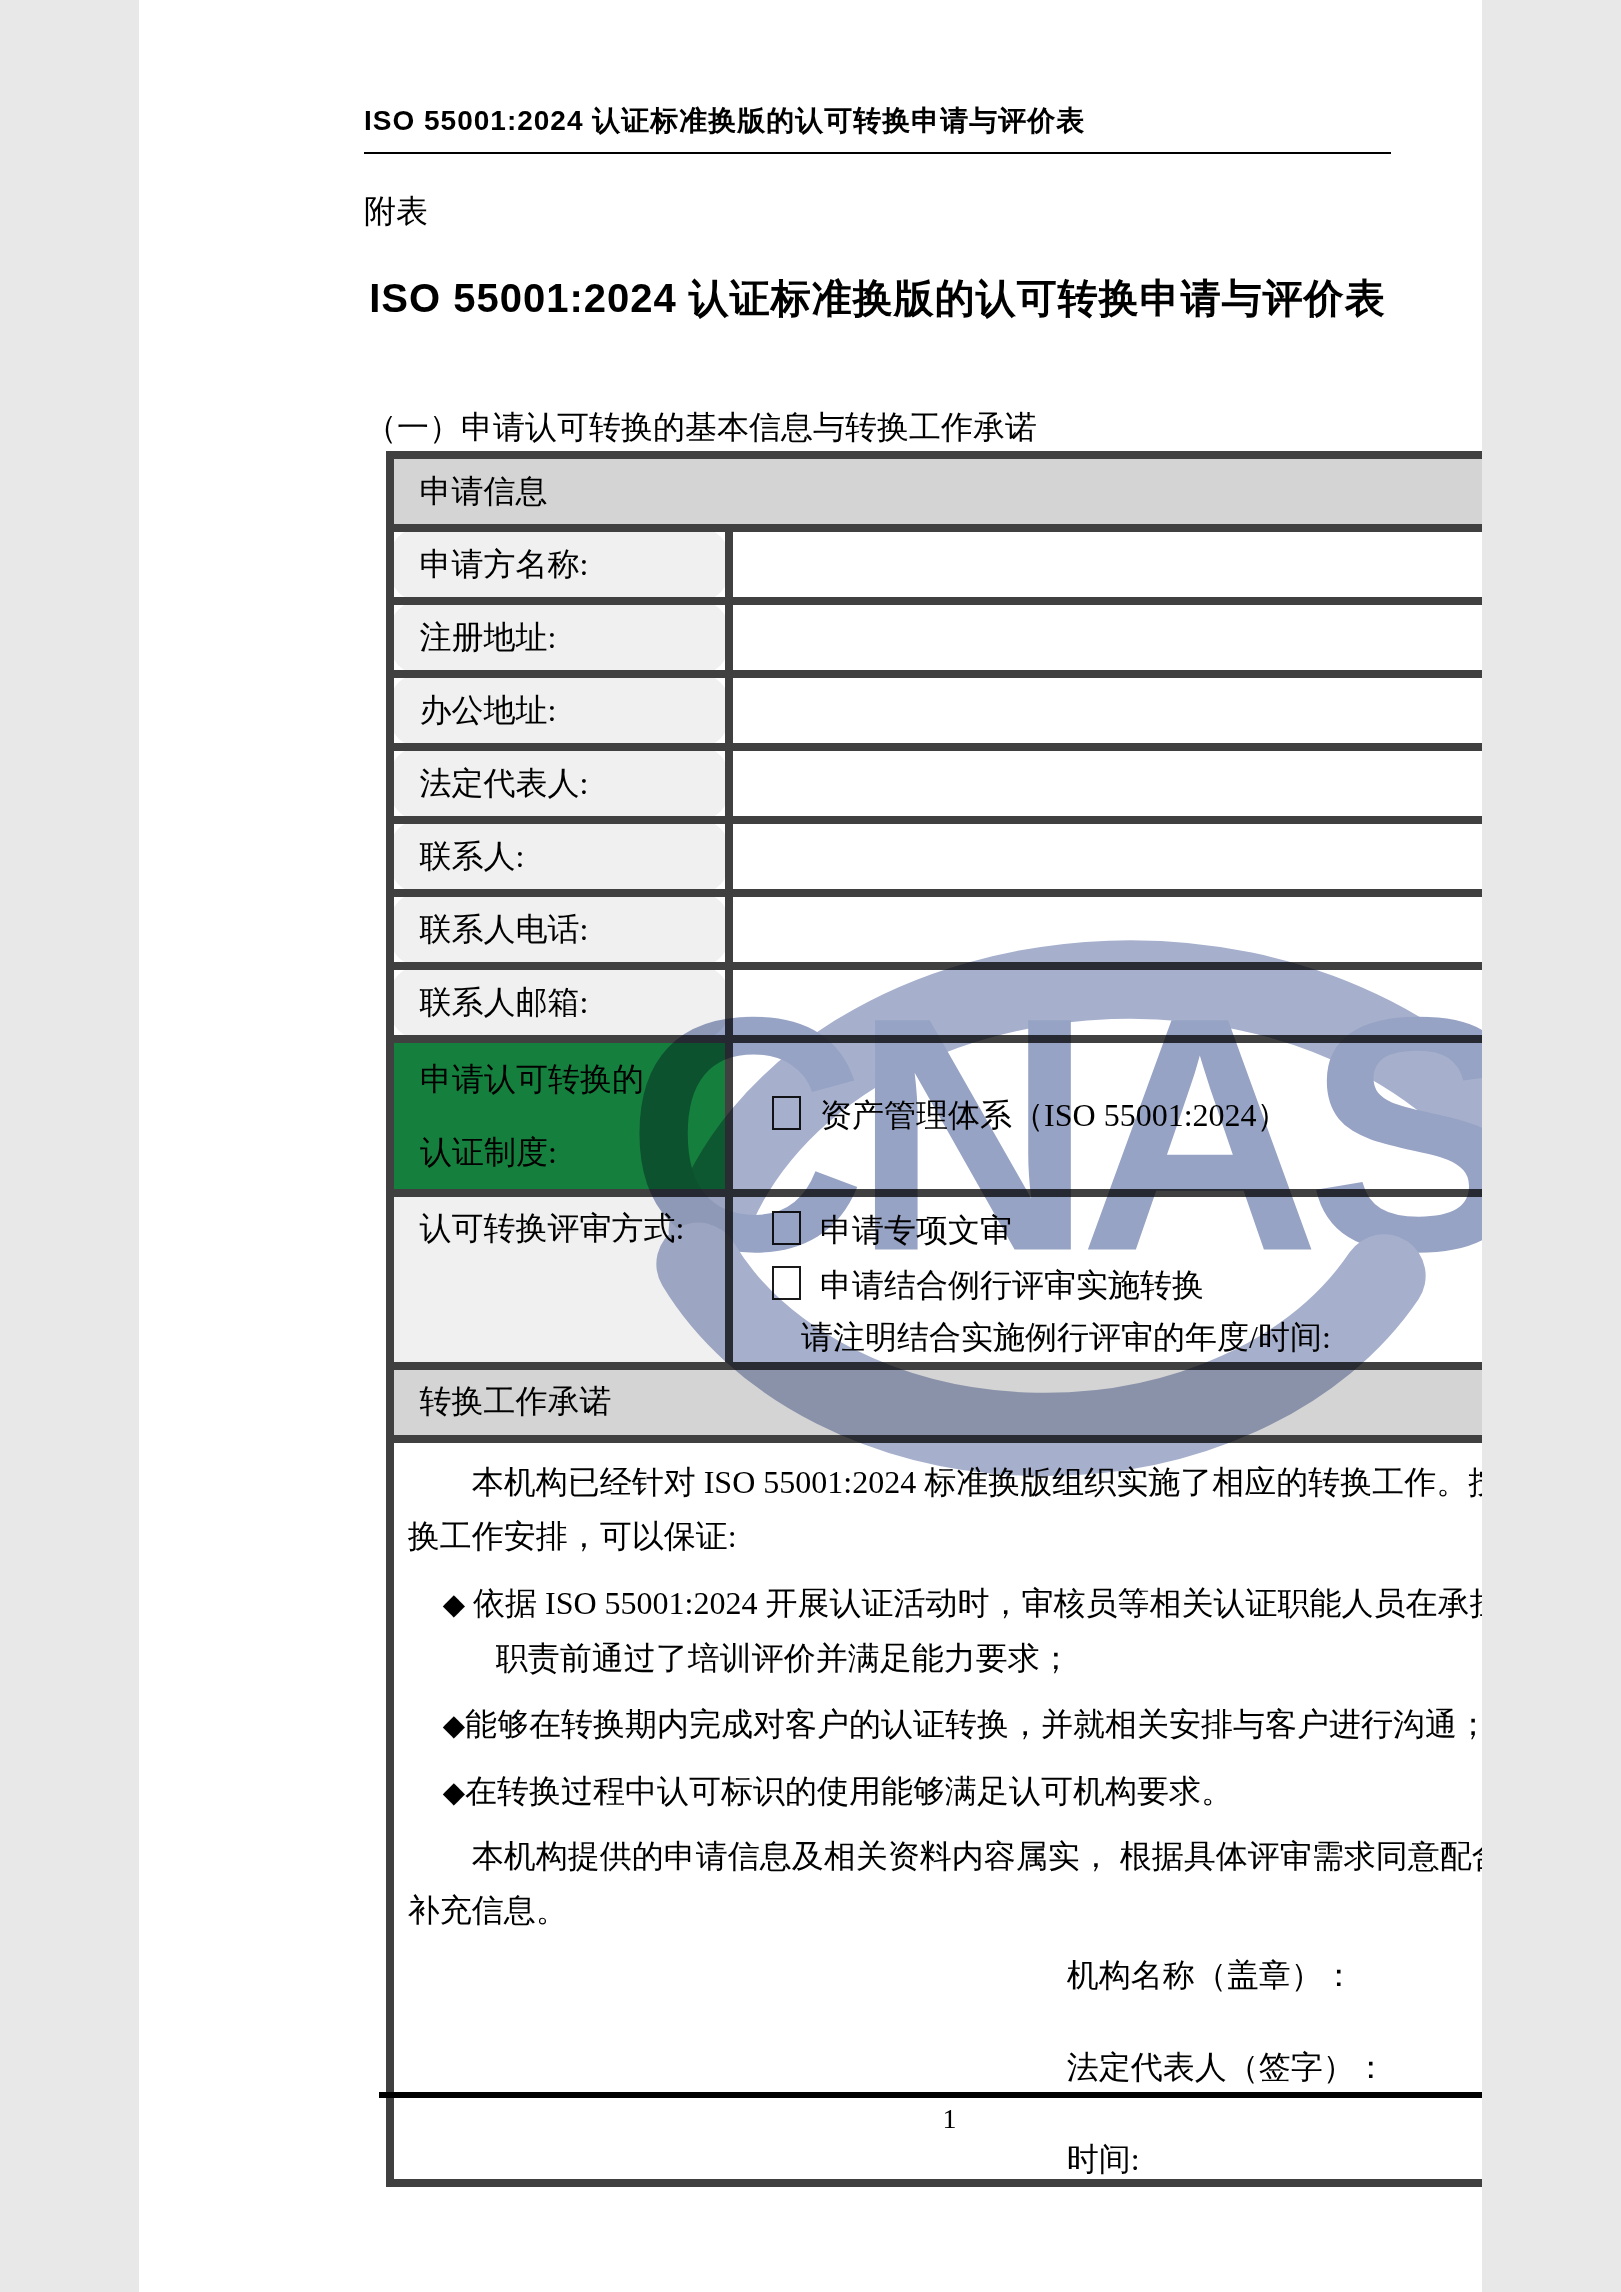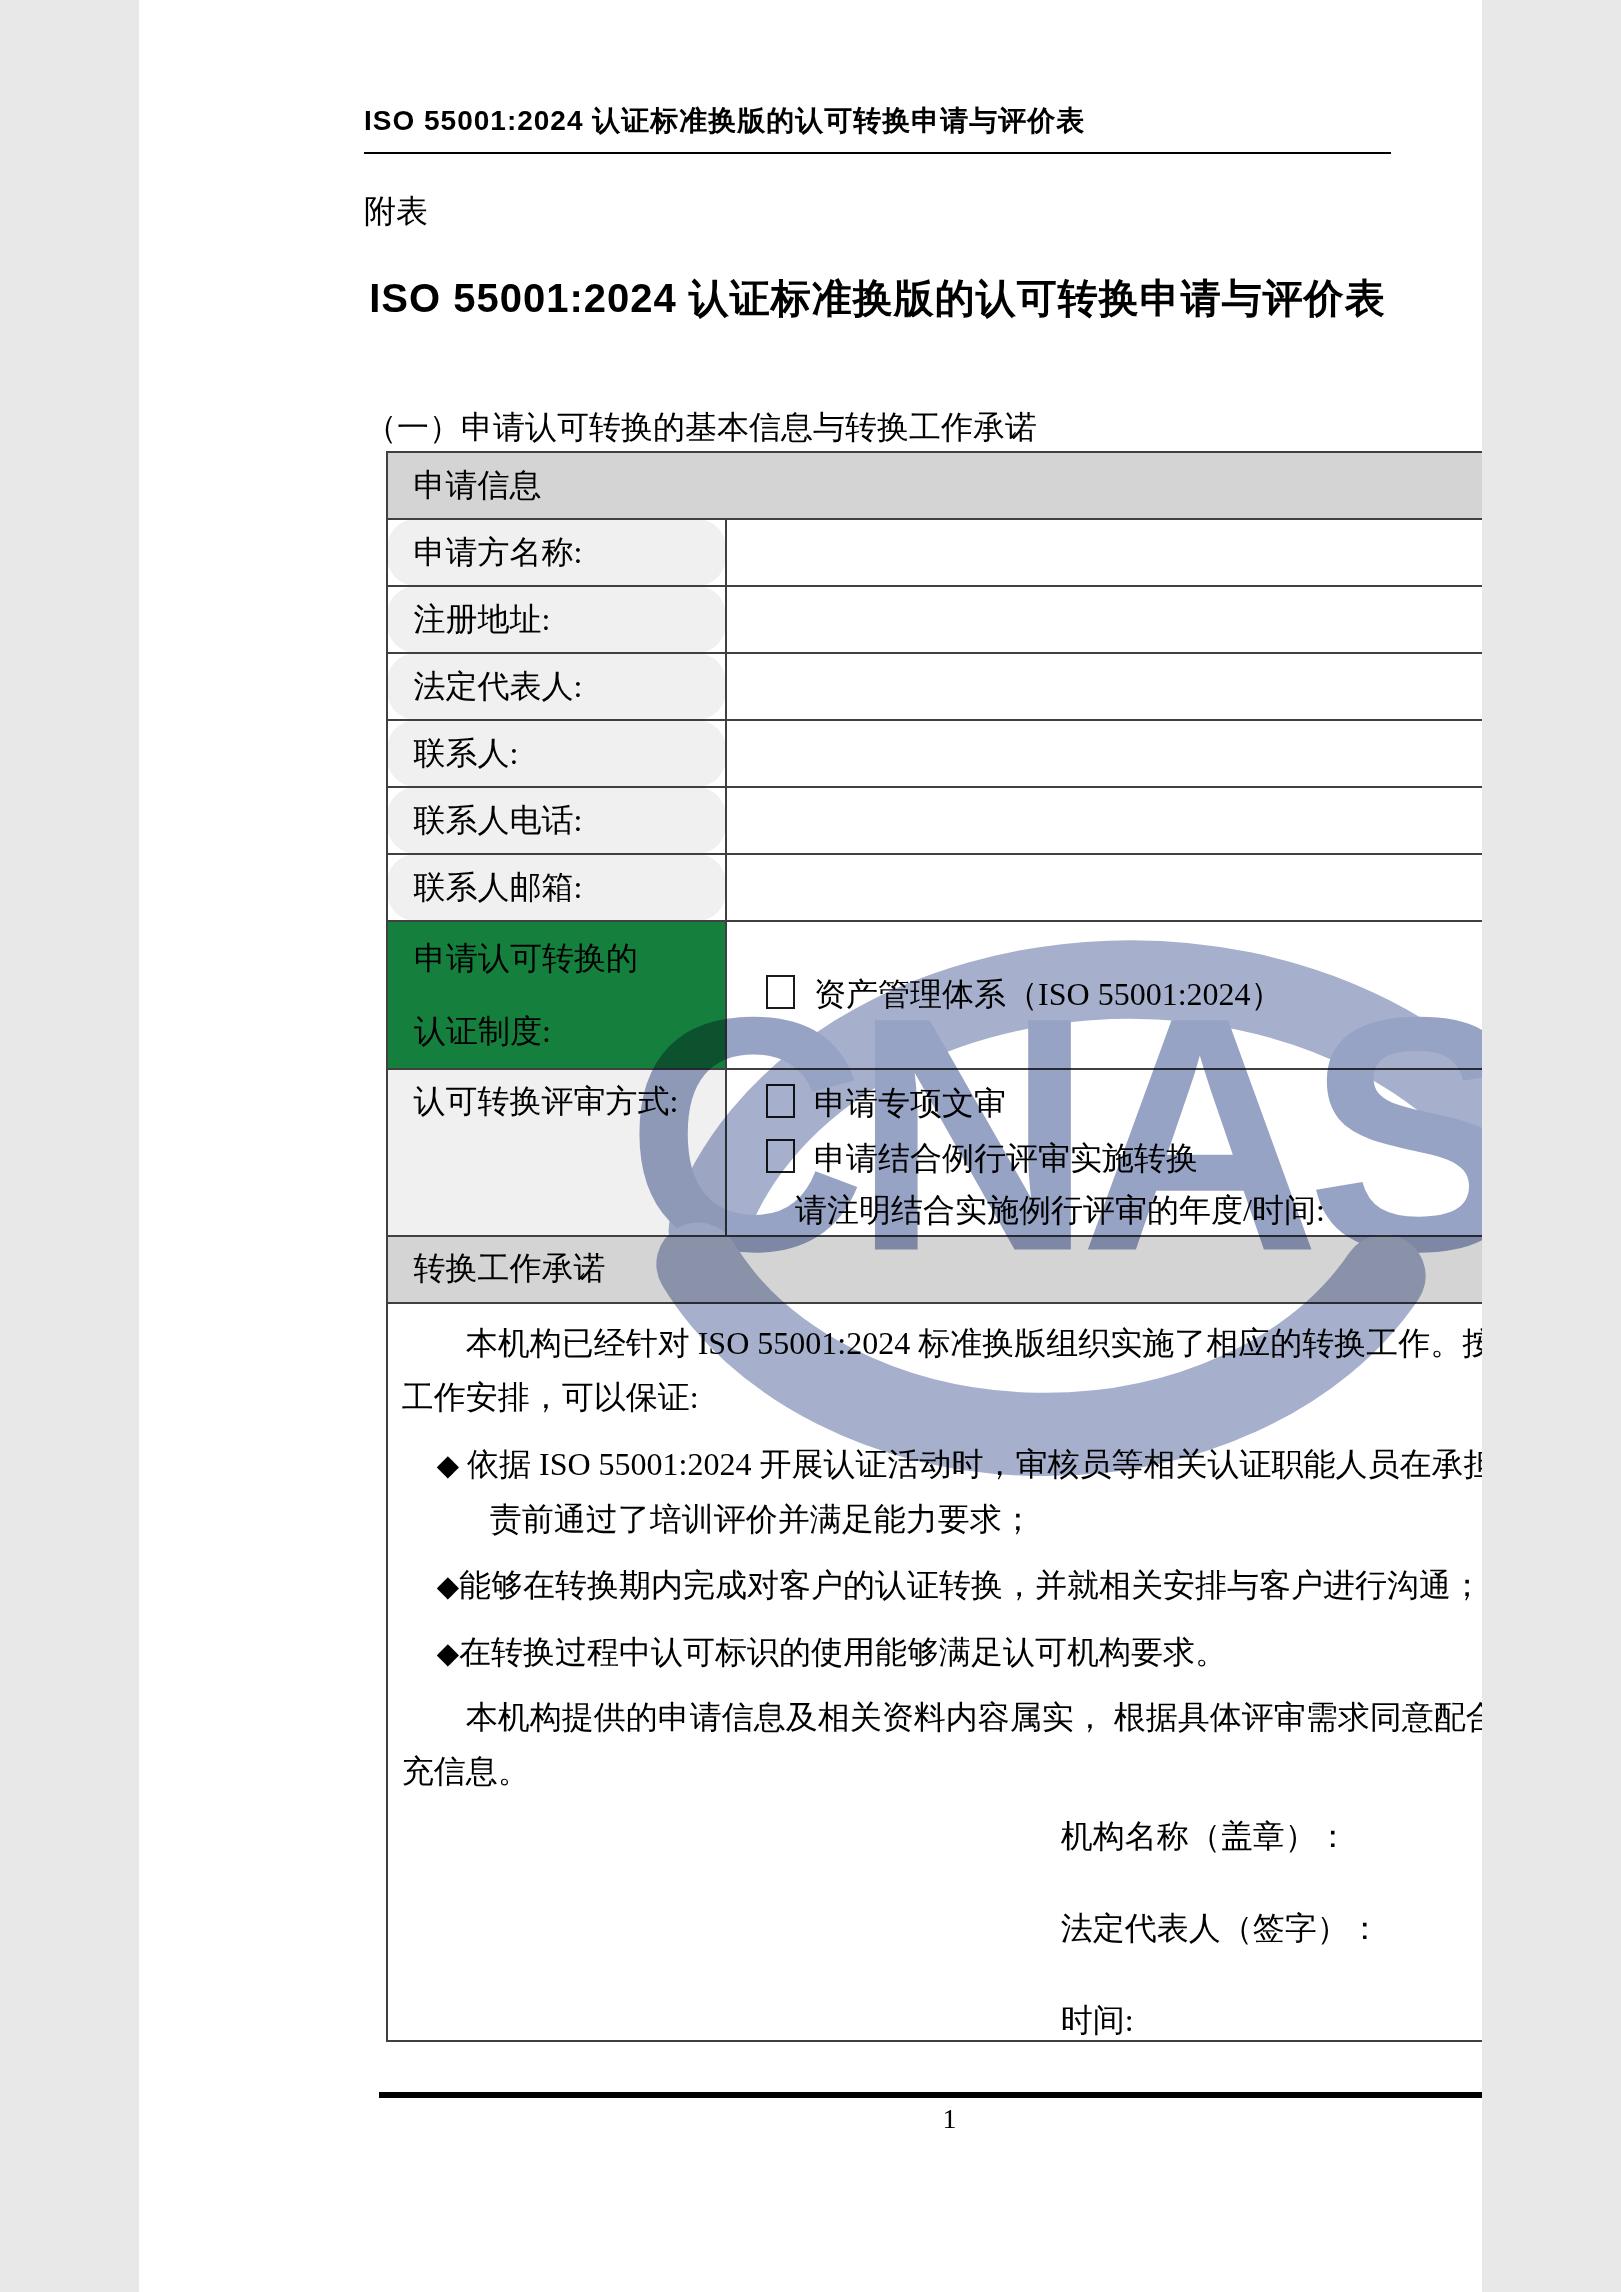--- a/index.html
+++ b/index.html
@@ -35,21 +35,21 @@
     position:absolute;left:226px;top:406px;
     font-size:32px;
   }
   
   table.form-table{
     position:absolute;left:247px;top:451px;width:1225px;
     border-collapse:collapse;table-layout:fixed;
     background:transparent;
   }
   table.form-table td{
-    border:2px solid #404040;
+    border:8px solid #404040;
     font-size:32px;
     padding:0;
   }
   col.c-label{width:339px;}
   tr.band td{
     background:#d4d4d4;
     height:65px;
     padding-left:25.5px;
   }
   tr.field-row td.label-cell{
@@ -142,20 +142,24 @@
       <tr class="band">
         <td colspan="2">申请信息</td>
       </tr>
 
       <tr class="field-row">
         <td class="label-cell">申请方名称:</td>
         <td class="value-cell"></td>
       </tr>
       <tr class="field-row">
         <td class="label-cell">注册地址:</td>
+        <td class="value-cell"></td>
+      </tr>
+      <tr class="field-row">
+        <td class="label-cell">办公地址:</td>
         <td class="value-cell"></td>
       </tr>
       <tr class="field-row">
         <td class="label-cell">法定代表人:</td>
         <td class="value-cell"></td>
       </tr>
       <tr class="field-row">
         <td class="label-cell">联系人:</td>
         <td class="value-cell"></td>
       </tr>

